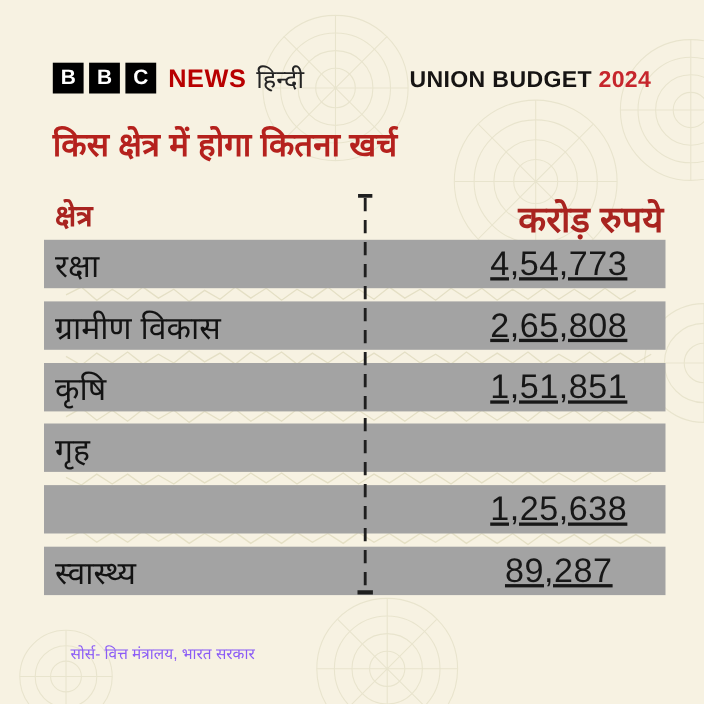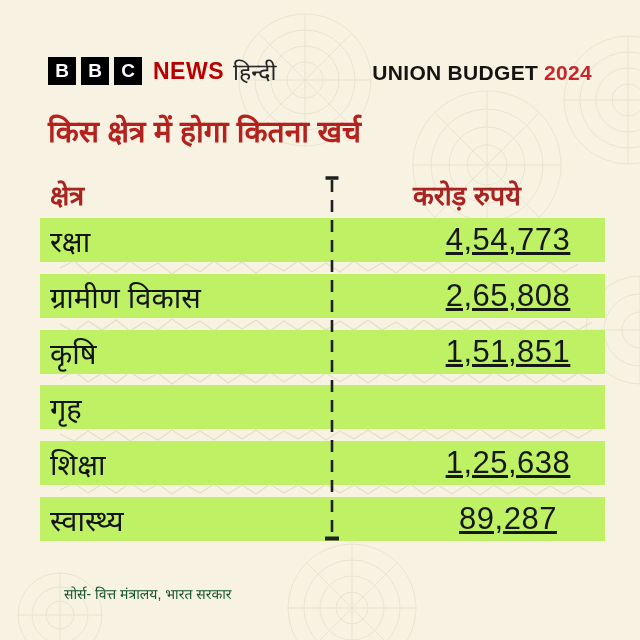--- a/index.html
+++ b/index.html
@@ -37,46 +37,46 @@
   
   .page-title{
     position:absolute;left:48px;top:110px;z-index:2;
     color:#b5211d;font-size:30px;font-weight:bold;
     white-space:nowrap;
   }
 
   
   .thead{position:absolute;left:40px;top:176px;width:565px;height:40px;z-index:2;}
   .th-sector{position:absolute;left:10px;top:0;color:#a92420;font-size:27px;font-weight:bold;}
-  .th-amount{position:absolute;left:373px;top:0;width:190px;text-align:left;color:#a92420;font-size:27px;font-weight:bold;white-space:nowrap;}
+  .th-amount{position:absolute;left:373px;top:0;width:190px;text-align:right;color:#a92420;font-size:33px;font-weight:bold;white-space:nowrap;}
 
   
   .row{
     position:absolute;left:40px;width:565px;height:44px;
-    background:#bef264;z-index:1;
+    background:#a3a3a3;z-index:1;
     display:flex;align-items:center;
   }
   .row-label{
     position:absolute;left:10px;
     color:#131313;font-size:29px;font-weight:500;z-index:2;white-space:nowrap;
   }
   .row-value{
     position:absolute;left:373px;width:190px;text-align:center;
     color:#171717;font-size:31px;font-weight:400;z-index:2;
     font-family:"Liberation Sans","DejaVu Sans",sans-serif;
     letter-spacing:.5px;white-space:nowrap;text-decoration:underline;
   }
 
   
   .divider{position:absolute;left:321px;top:176px;z-index:3;}
 
   
   .source{
     position:absolute;left:64px;top:584px;z-index:2;
-    color:#14532d;font-size:14px;font-weight:500;
+    color:#8b5cf6;font-size:14px;font-weight:500;
   }
 </style>
 </head>
 <body>
 
 <div class="canvas">
 
   <svg class="decor" width="640" height="640" viewBox="0 0 640 640" aria-hidden="true">
     <g fill="none" stroke="#ddd9bd" stroke-width="1" opacity="0.55">
 
@@ -159,21 +159,20 @@
     <span class="row-value">2,65,808</span>
   </div>
   <div class="row" style="top:330px">
     <span class="row-label">कृषि</span>
     <span class="row-value">1,51,851</span>
   </div>
   <div class="row" style="top:385px">
     <span class="row-label">गृह</span>
   </div>
   <div class="row" style="top:441px">
-    <span class="row-label">शिक्षा</span>
     <span class="row-value">1,25,638</span>
   </div>
   <div class="row" style="top:497px">
     <span class="row-label">स्वास्थ्य</span>
     <span class="row-value">89,287</span>
   </div>
 
   <svg class="divider" width="22" height="366" viewBox="0 0 22 366" aria-hidden="true">
     <line x1="4.5" y1="2" x2="17.5" y2="2" stroke="#1f1f1f" stroke-width="3.5"></line>
     <line x1="11" y1="4" x2="11" y2="361" stroke="#1f1f1f" stroke-width="2.6" stroke-dasharray="12 8"></line>

